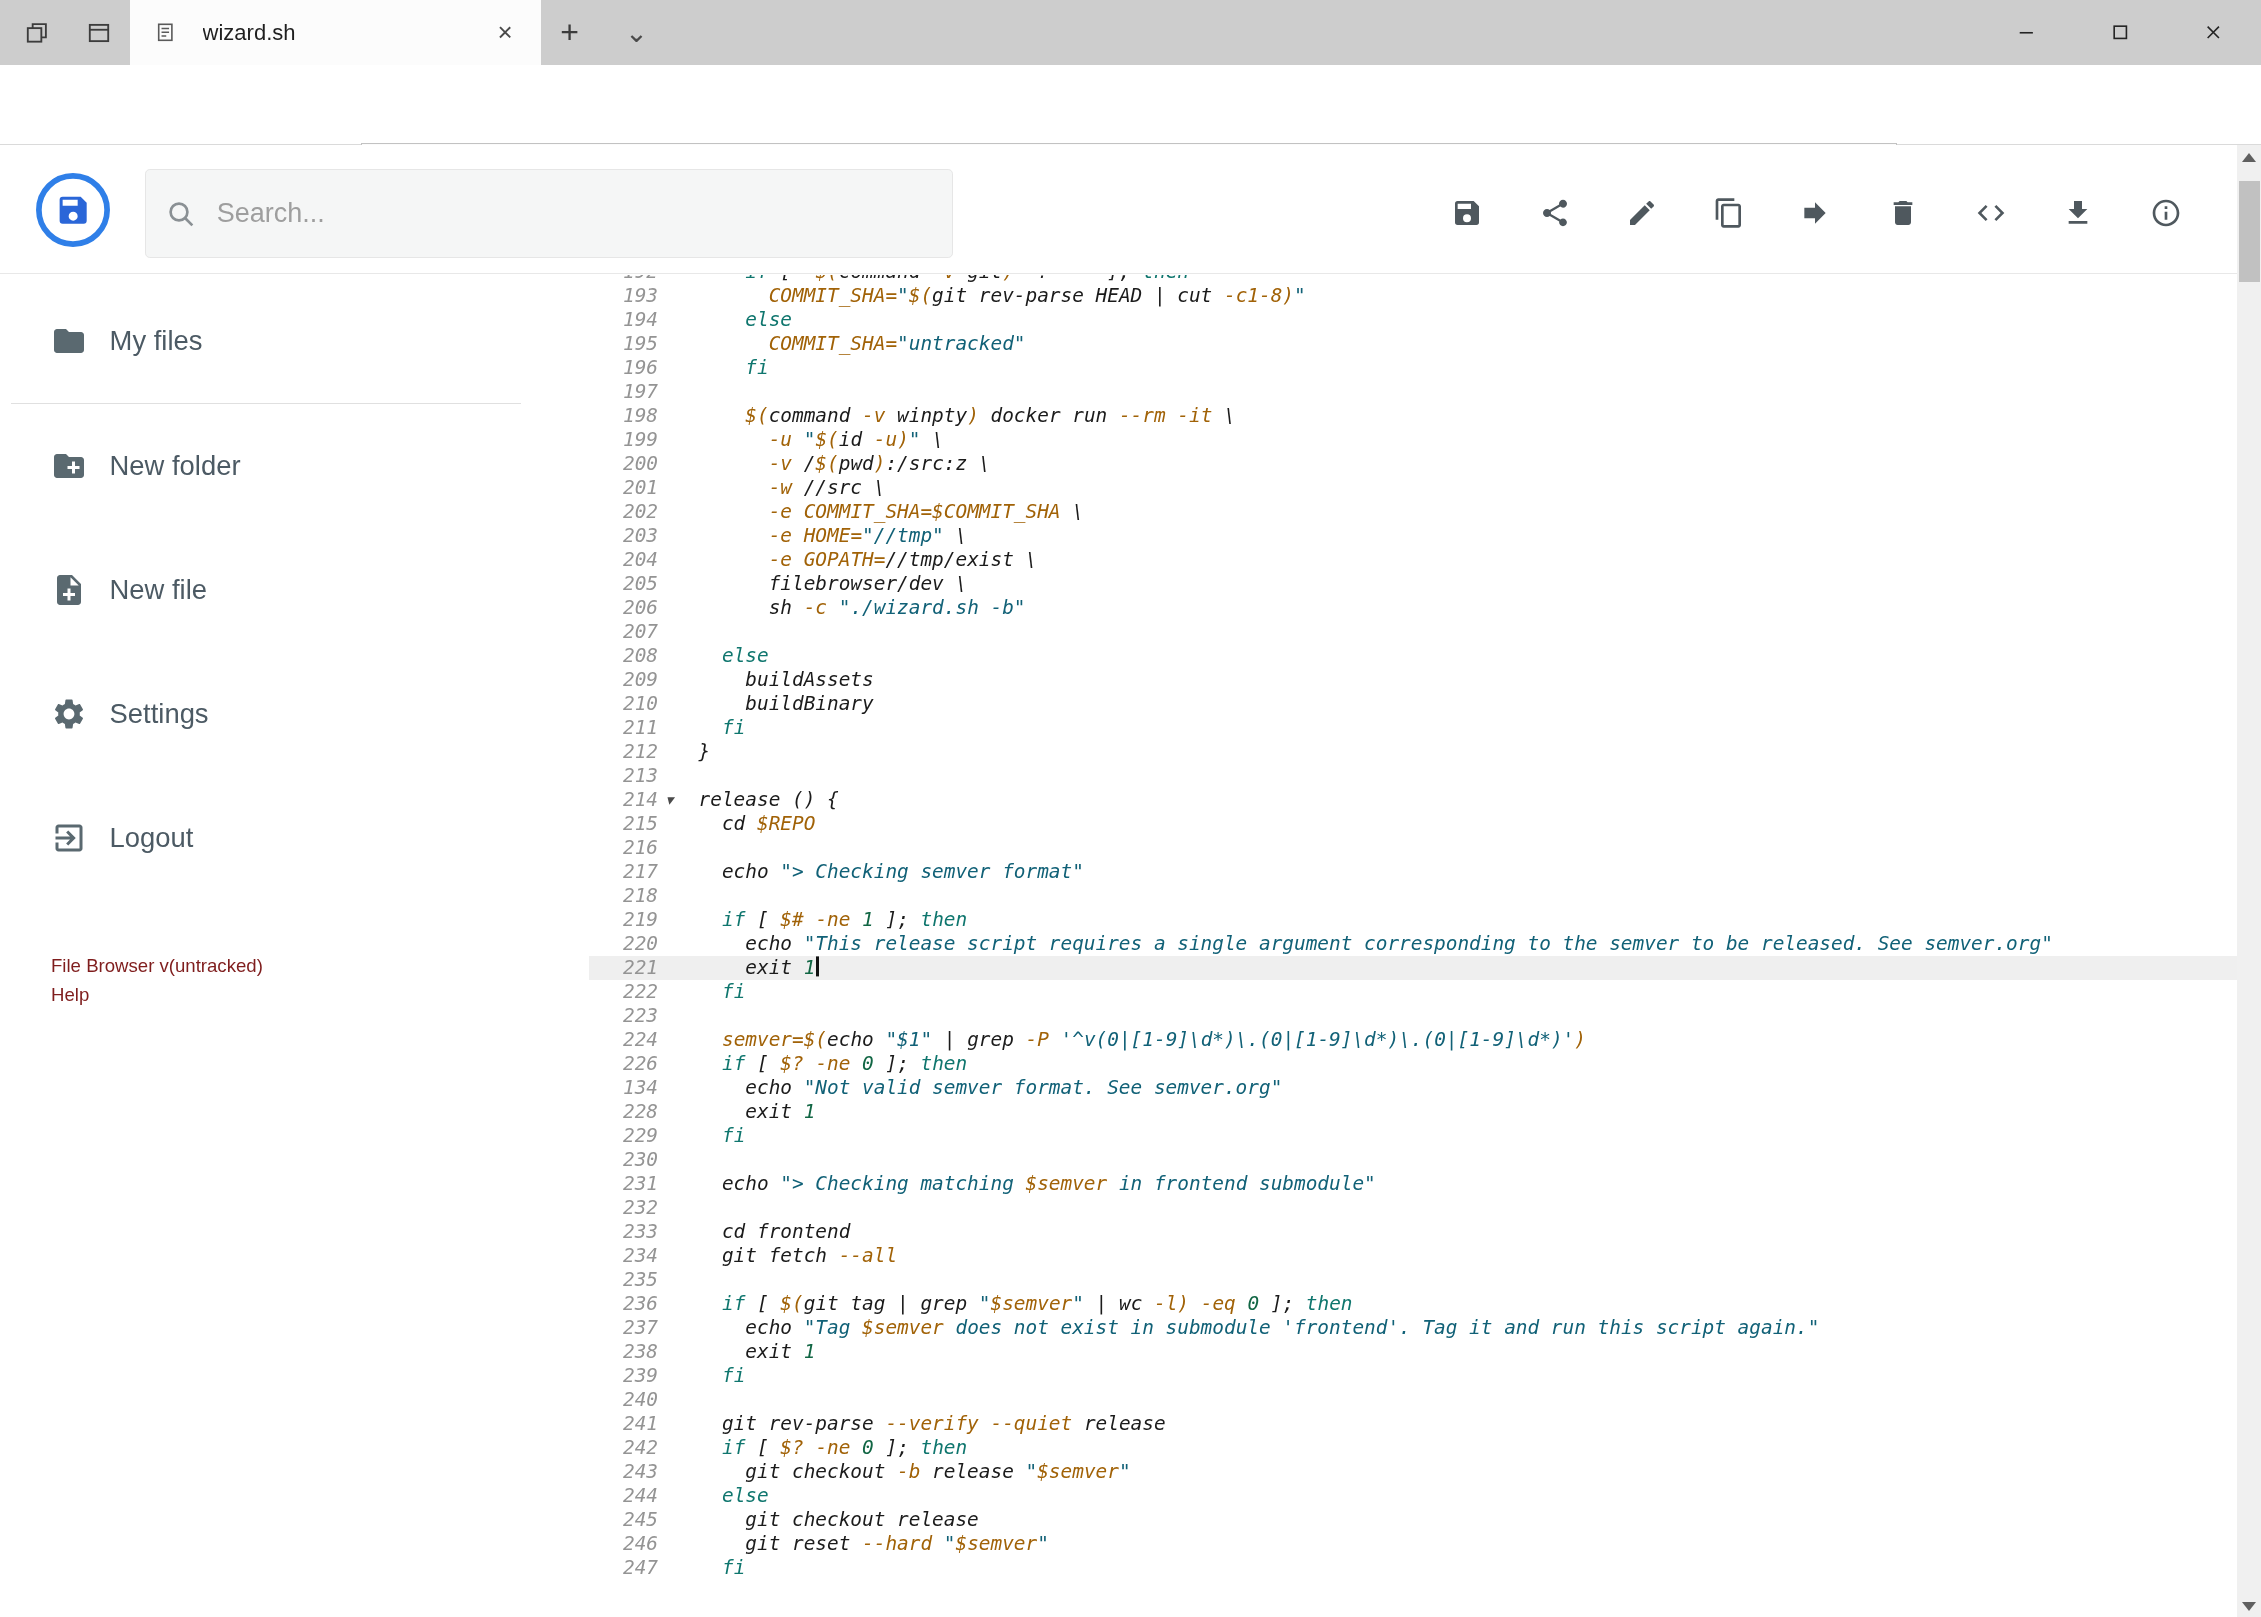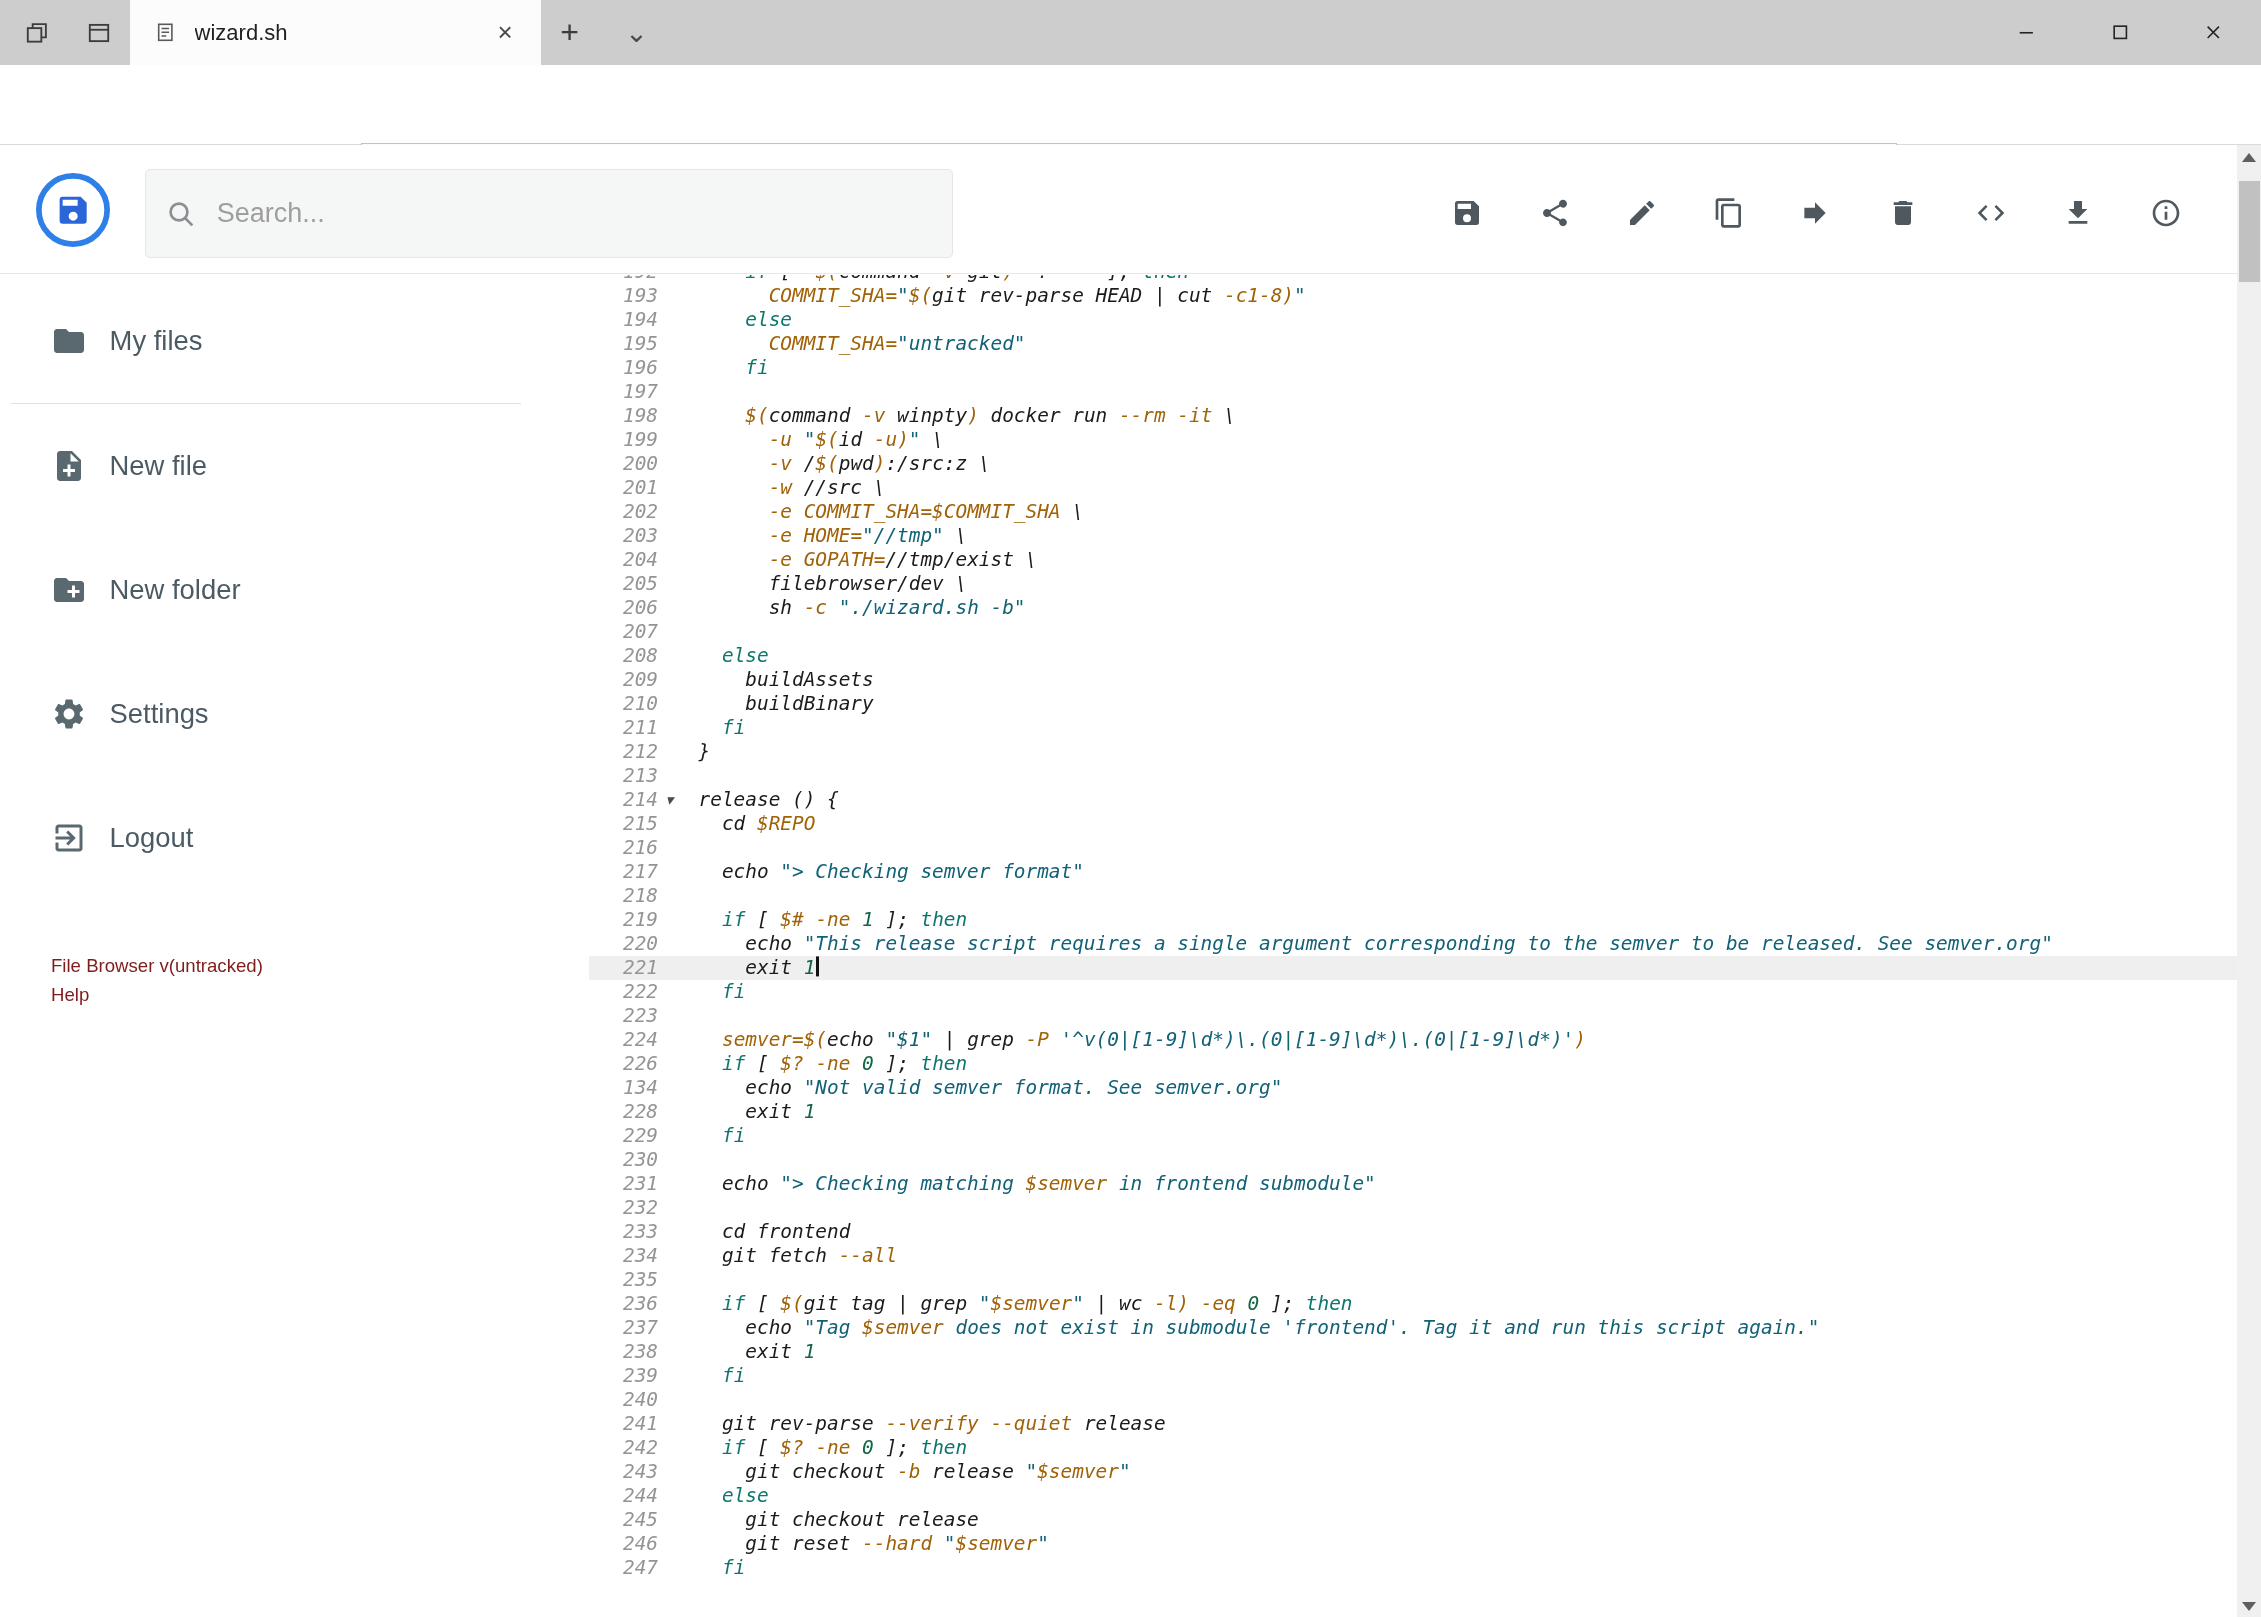--- a/index.html
+++ b/index.html
@@ -2,21 +2,21 @@
 <html style="font-size:13px"><head>
 <meta charset="utf-8">
 <style>
   * { box-sizing: border-box; margin: 0; padding: 0; }
   html,body { width:2261px; height:1617px; overflow:hidden; }
   body { font-family:"Liberation Sans", sans-serif; background:#fff; position:relative; }
 
   
   .tabbar { position:absolute; left:0; top:0; width:2261px; height:65px; background:#cdcdcd; }
   .tabbar-icon { position:absolute; top:14.5px; width:36px; height:36px; display:flex; align-items:center; justify-content:center; }
-  .tab { position:absolute; left:130px; top:0; width:411px; height:65px; background:#fcfcfc; display:flex; align-items:center; padding:0 18px 0 24px; }
+  .tab { position:absolute; left:130px; top:0; width:411px; height:65px; background:#fcfcfc; display:flex; align-items:center; padding:0 18px 0 24px;gap:8px; }
   .tab-title { font-size:22px; color:#1f1f1f; margin-left:18px; flex:1; white-space:nowrap; overflow:hidden; }
   .tab-close { width:36px; height:36px; display:flex; align-items:center; justify-content:center; font-size:26px; color:#4a4a4a; }
   .tab-plus { position:absolute; left:550px; top:14.5px; width:39px; height:36px; display:flex; align-items:center; justify-content:center; font-size:32px; color:#3c3c3c; font-weight:300;}
   .tab-chevron { position:absolute; left:617px; top:14.5px; width:39px; height:36px; display:flex; align-items:center; justify-content:center; font-size:27.4px; color:#4a4a4a; }
   .win-btn { position:absolute; top:0; width:47px; height:65px; display:flex; align-items:center; justify-content:center; }
 
   
   .navbar { position:absolute; left:0; top:65px; width:2261px; height:80px; background:#ffffff; border-bottom:0.8px solid #dadada; }
   .nav-icon { position:absolute; top:88px; width:39px; height:32px; display:flex; align-items:center; justify-content:center; }
   .addressbar { position:absolute; left:361px; top:78px; width:1536px; height:52px; background:#fbfbfb; border:0.8px solid #c2c2c2; display:flex; align-items:center; padding:0 8px 0 14.5px; }
@@ -255,29 +255,29 @@
 <div class="sidebar">
   <div class="side-item">
     <svg width="36" height="36" viewBox="0 0 24 24" fill="#5a6970">
         <path d="M10 4H4c-1.1 0-2 .9-2 2v12c0 1.1.9 2 2 2h16c1.1 0 2-.9 2-2V8c0-1.1-.9-2-2-2h-8l-2-2z"></path>
       </svg>
     <span class="lbl">My files</span>
   </div>
   <div class="side-divider"></div>
   <div class="side-item">
     <svg width="36" height="36" viewBox="0 0 24 24" fill="#5a6970">
-        <path d="M14 2H6c-1.1 0-2 .9-2 2v16c0 1.1.9 2 2 2h12c1.1 0 2-.9 2-2V8l-6-6zm2 14h-3v3h-2v-3H8v-2h3v-3h2v3h3v2zm-3-7V3.5L18.5 9H13z"></path>
-      </svg>
-    <span class="lbl">New file</span>
+        <path d="M20 6h-8l-2-2H4c-1.1 0-2 .9-2 2v12c0 1.1.9 2 2 2h16c1.1 0 2-.9 2-2V8c0-1.1-.9-2-2-2zm-1 8h-3v3h-2v-3h-3v-2h3V9h2v3h3v2z"></path>
+      </svg>
+    <span class="lbl">New folder</span>
   </div>
   <div class="side-item">
     <svg width="36" height="36" viewBox="0 0 24 24" fill="#5a6970">
-        <path d="M20 6h-8l-2-2H4c-1.1 0-2 .9-2 2v12c0 1.1.9 2 2 2h16c1.1 0 2-.9 2-2V8c0-1.1-.9-2-2-2zm-1 8h-3v3h-2v-3h-3v-2h3V9h2v3h3v2z"></path>
-      </svg>
-    <span class="lbl">New folder</span>
+        <path d="M14 2H6c-1.1 0-2 .9-2 2v16c0 1.1.9 2 2 2h12c1.1 0 2-.9 2-2V8l-6-6zm2 14h-3v3h-2v-3H8v-2h3v-3h2v3h3v2zm-3-7V3.5L18.5 9H13z"></path>
+      </svg>
+    <span class="lbl">New file</span>
   </div>
   <div class="side-item">
     <svg width="36" height="36" viewBox="0 0 24 24" fill="#5a6970">
         <path d="M19.14 12.94c.04-.3.06-.61.06-.94 0-.32-.02-.64-.07-.94l2.03-1.58c.18-.14.23-.41.12-.61l-1.92-3.32c-.12-.22-.37-.29-.59-.22l-2.39.96c-.5-.38-1.03-.7-1.62-.94l-.36-2.54c-.04-.24-.24-.41-.48-.41h-3.84c-.24 0-.43.17-.47.41l-.36 2.54c-.59.24-1.13.57-1.62.94l-2.39-.96c-.22-.08-.47 0-.59.22L2.74 8.87c-.12.21-.08.47.12.61l2.03 1.58c-.05.3-.09.63-.09.94s.02.64.07.94l-2.03 1.58c-.18.14-.23.41-.12.61l1.92 3.32c.12.22.37.29.59.22l2.39-.96c.5.38 1.03.7 1.62.94l.36 2.54c.05.24.24.41.48.41h3.84c.24 0 .44-.17.47-.41l.36-2.54c.59-.24 1.13-.56 1.62-.94l2.39.96c.22.08.47 0 .59-.22l1.92-3.32c.12-.22.07-.47-.12-.61l-2.01-1.58zM12 15.6c-1.98 0-3.6-1.62-3.6-3.6s1.62-3.6 3.6-3.6 3.6 1.62 3.6 3.6-1.62 3.6-3.6 3.6z"></path>
       </svg>
     <span class="lbl">Settings</span>
   </div>
   <div class="side-item">
     <svg width="36" height="36" viewBox="0 0 24 24" fill="#5a6970">
         <path d="M10.09 15.59 L11.5 17l5-5-5-5-1.41 1.41L12.67 11H3v2h9.67l-2.58 2.59zM19 3H5c-1.11 0-2 .9-2 2v4h2V5h14v14H5v-4H3v4c0 1.1.89 2 2 2h14c1.1 0 2-.9 2-2V5c0-1.1-.9-2-2-2z"></path>

